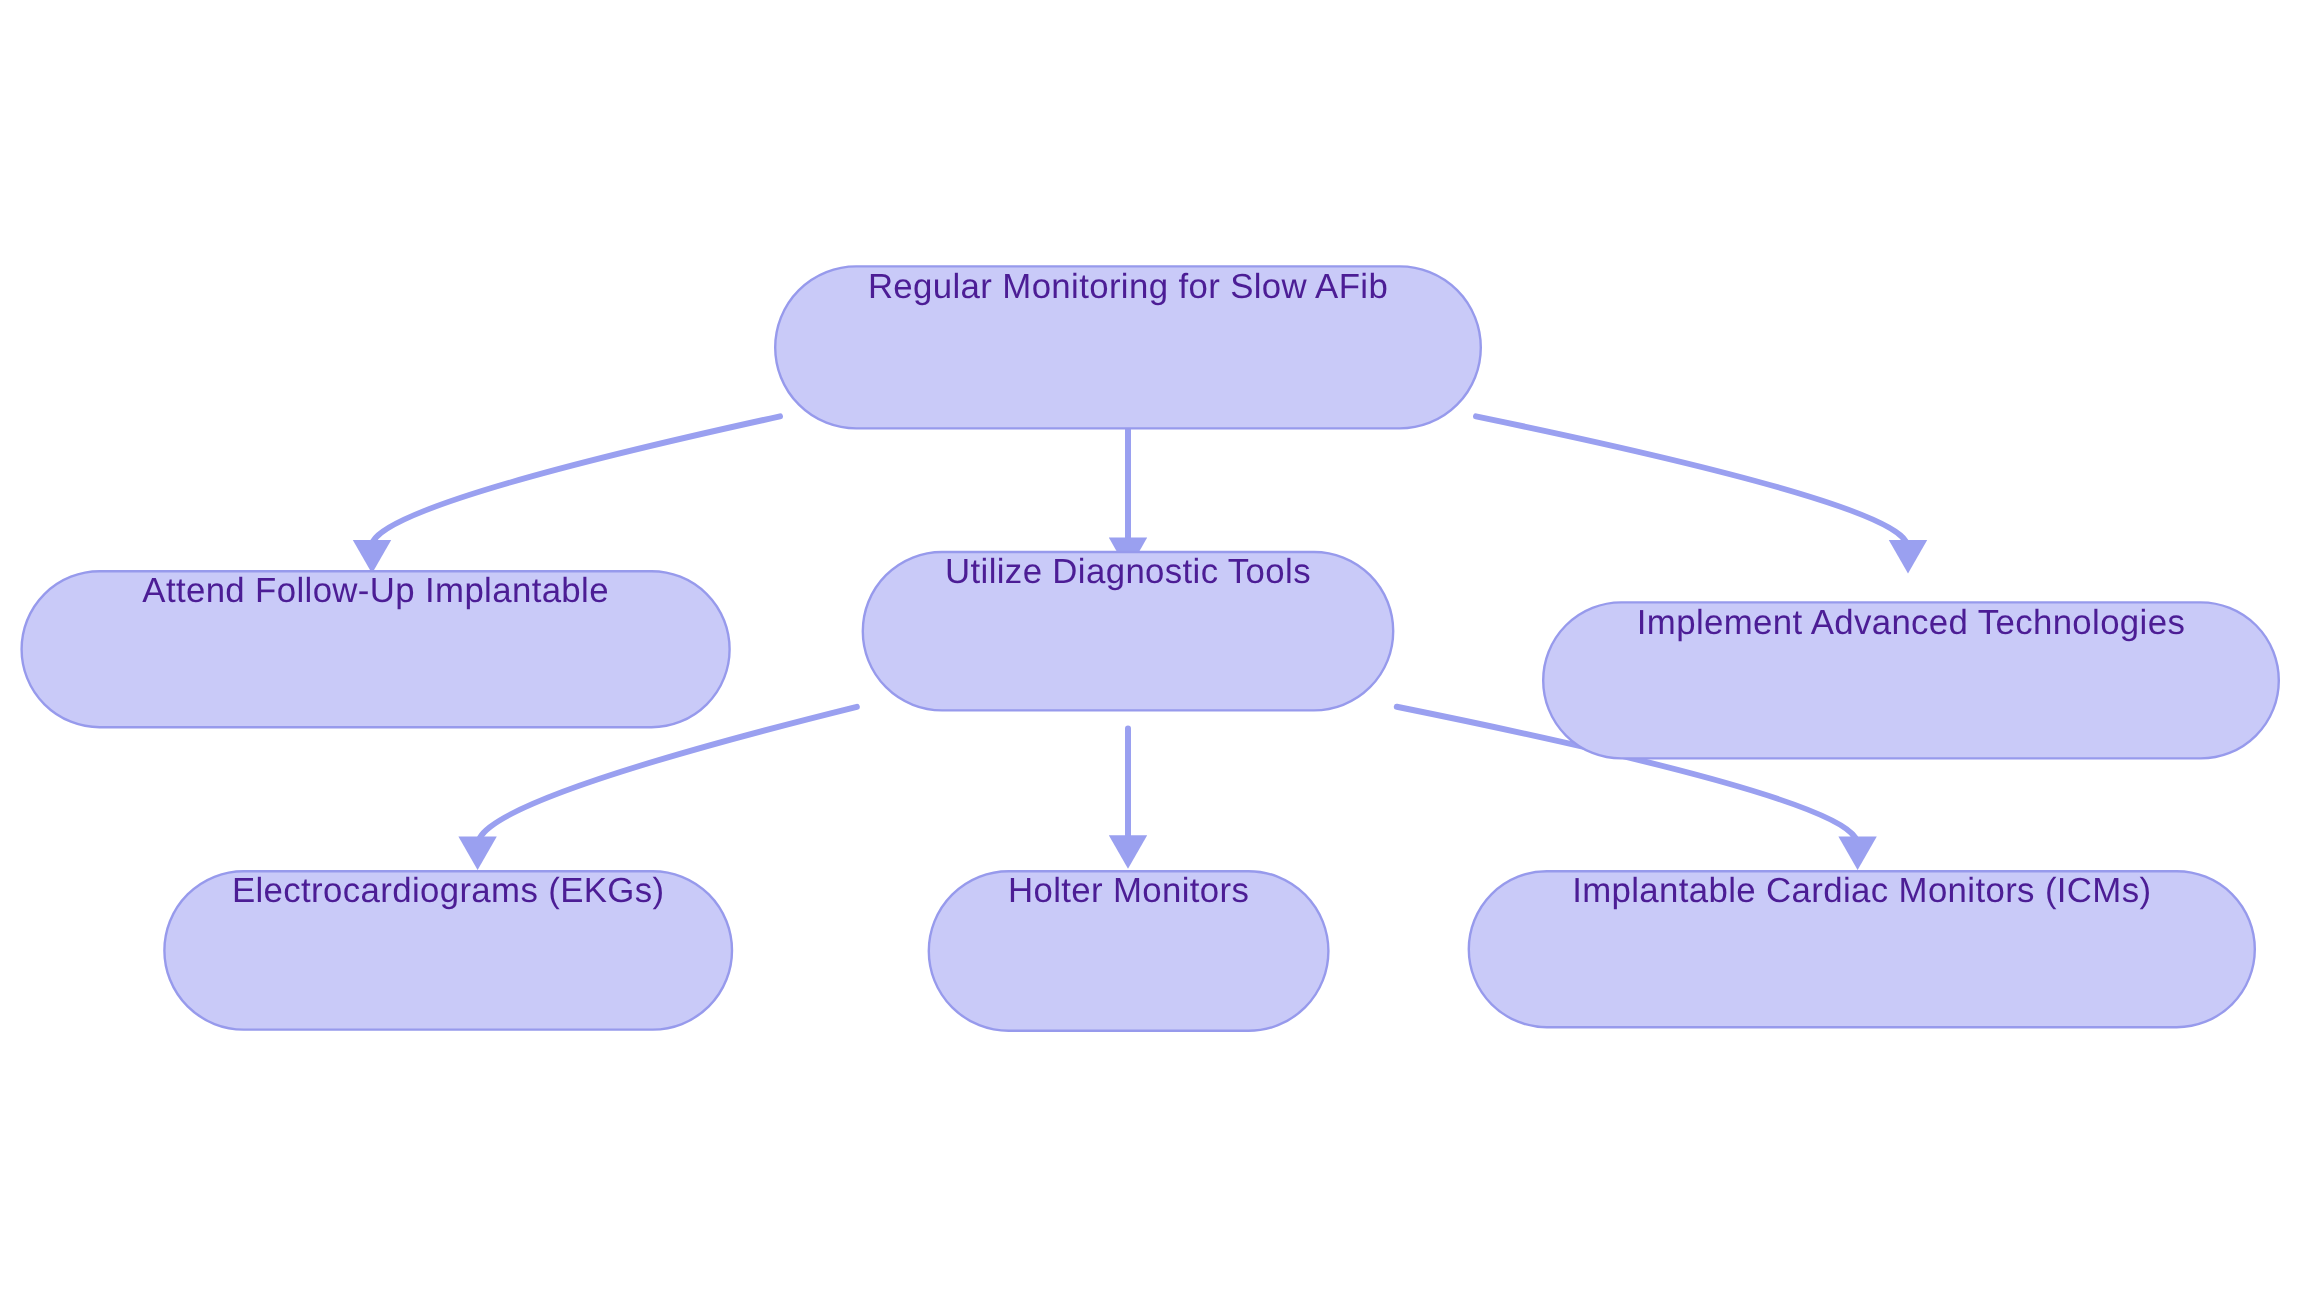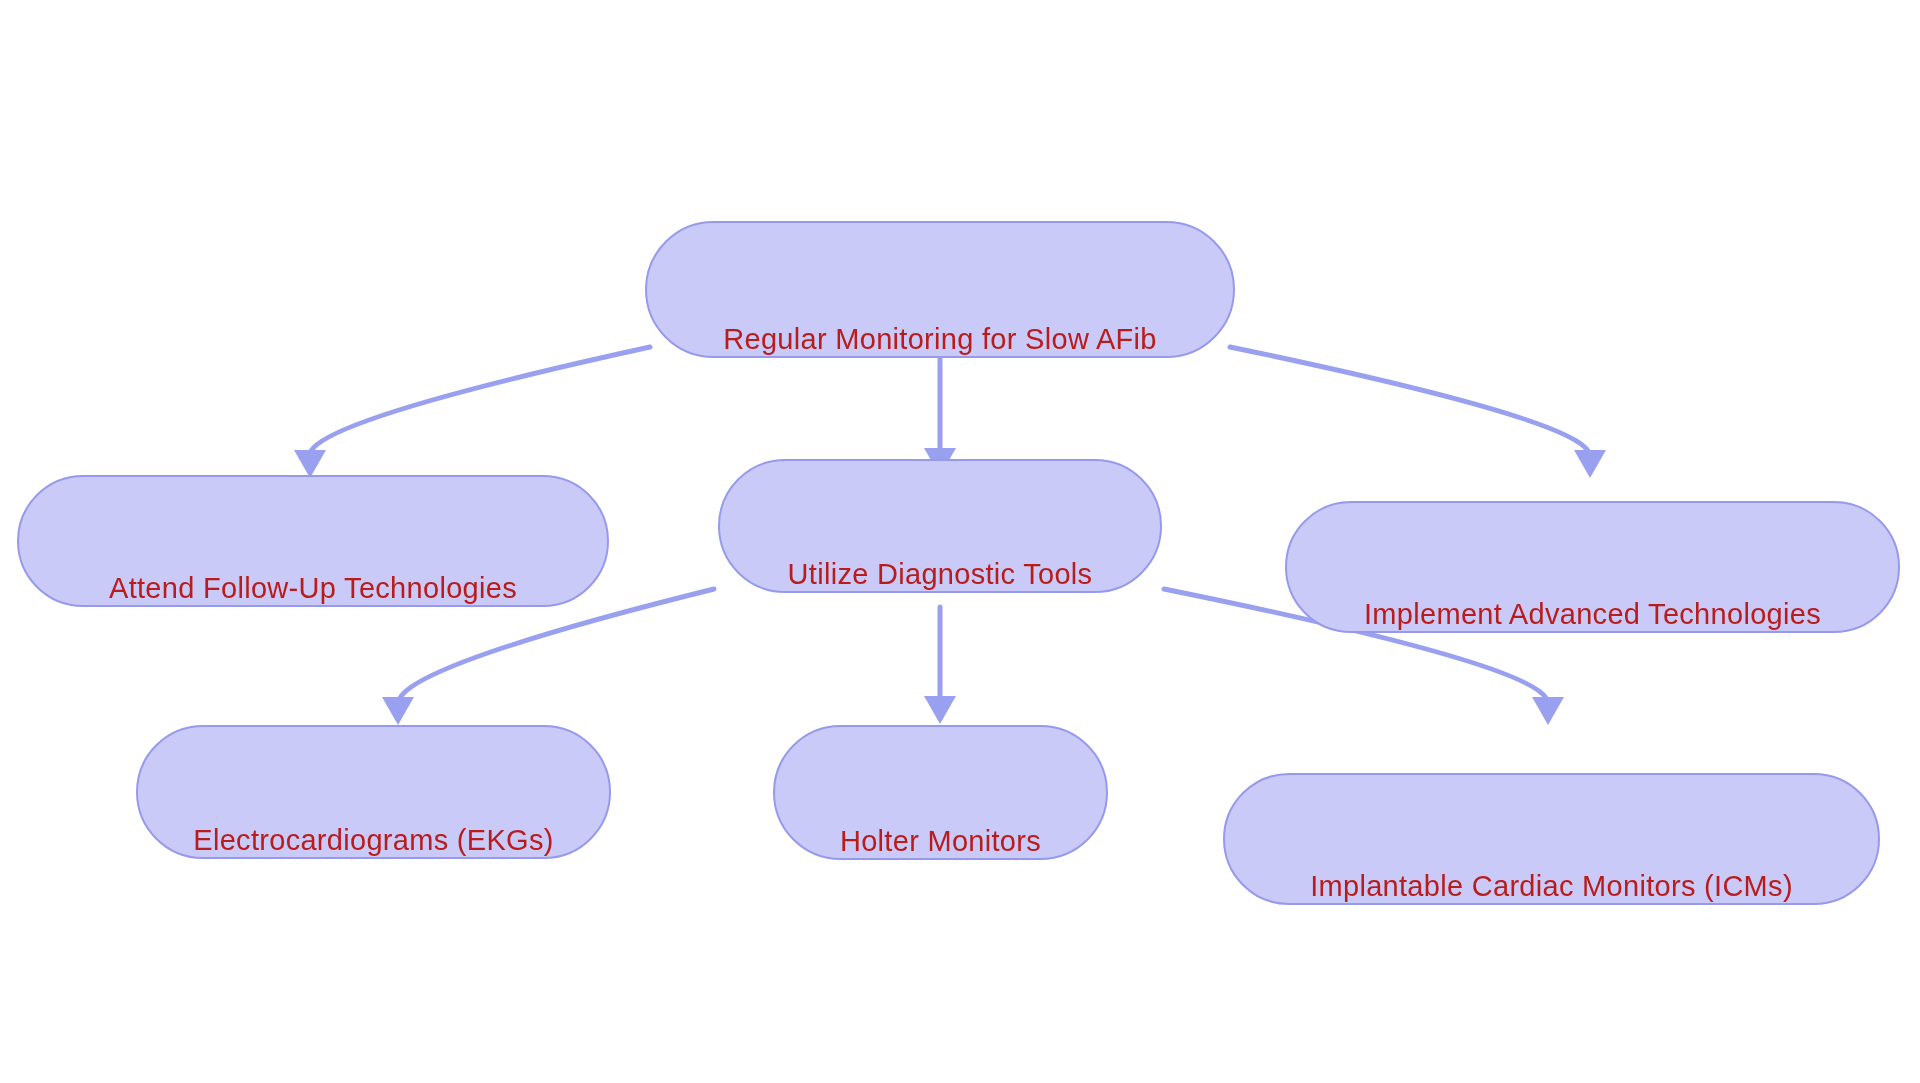--- a/index.html
+++ b/index.html
@@ -24,23 +24,23 @@
     z-index: 1;
   }
   .node {
     position: absolute;
     z-index: 2;
     box-sizing: border-box;
     background: #c9caf8;
     border: 2px solid #979aec;
     border-radius: 70px;
     display: flex;
-    align-items: flex-end;
+    align-items: flex-start;
     justify-content: center;
-    color: #b91c1c;
+    color: #4c1d95;
     font-size: 29px;
     letter-spacing: 0.3px;
     text-align: center;
     white-space: nowrap;
   }
   .edge-path {
     fill: none;
     stroke: #9aa0f0;
     stroke-width: 5;
     stroke-linecap: round;
@@ -49,21 +49,21 @@
     fill: #9aa0f0;
     stroke: none;
   }
   
   #node-root       { left: 645px;  top: 221px; width: 590px; height: 137px; }
   #node-followup   { left: 17px;   top: 475px; width: 592px; height: 132px; }
   #node-diagnostic { left: 718px;  top: 459px; width: 444px; height: 134px; }
   #node-tech       { left: 1285px; top: 501px; width: 615px; height: 132px; }
   #node-ekg        { left: 136px;  top: 725px; width: 475px; height: 134px; }
   #node-holter     { left: 773px;  top: 725px; width: 335px; height: 135px; }
-  #node-icm        { left: 1223px; top: 725px; width: 657px; height: 132px; margin-top: 48px; }
+  #node-icm        { left: 1223px; top: 725px; width: 657px; height: 132px; }
 </style>
 </head>
 <body>
 
 <div class="canvas">
 
   <svg class="edges-layer" viewBox="0 0 1920 1083" xmlns="http://www.w3.org/2000/svg">
 
     <g>
       <path class="edge-path" d="M 650 347 Q 330 417 311 451"></path>
@@ -94,21 +94,21 @@
       <path class="edge-path" d="M 1164 589 Q 1524 662 1546 698"></path>
       <polygon class="edge-head" points="1548,725 1532,697 1564,697"></polygon>
     </g>
   </svg>
 
   <div class="node" id="node-root">
     <span>Regular Monitoring for Slow AFib</span>
   </div>
 
   <div class="node" id="node-followup">
-    <span>Attend Follow-Up Technologies</span>
+    <span>Attend Follow-Up Implantable</span>
   </div>
 
   <div class="node" id="node-diagnostic">
     <span>Utilize Diagnostic Tools</span>
   </div>
 
   <div class="node" id="node-tech">
     <span>Implement Advanced Technologies</span>
   </div>
 

